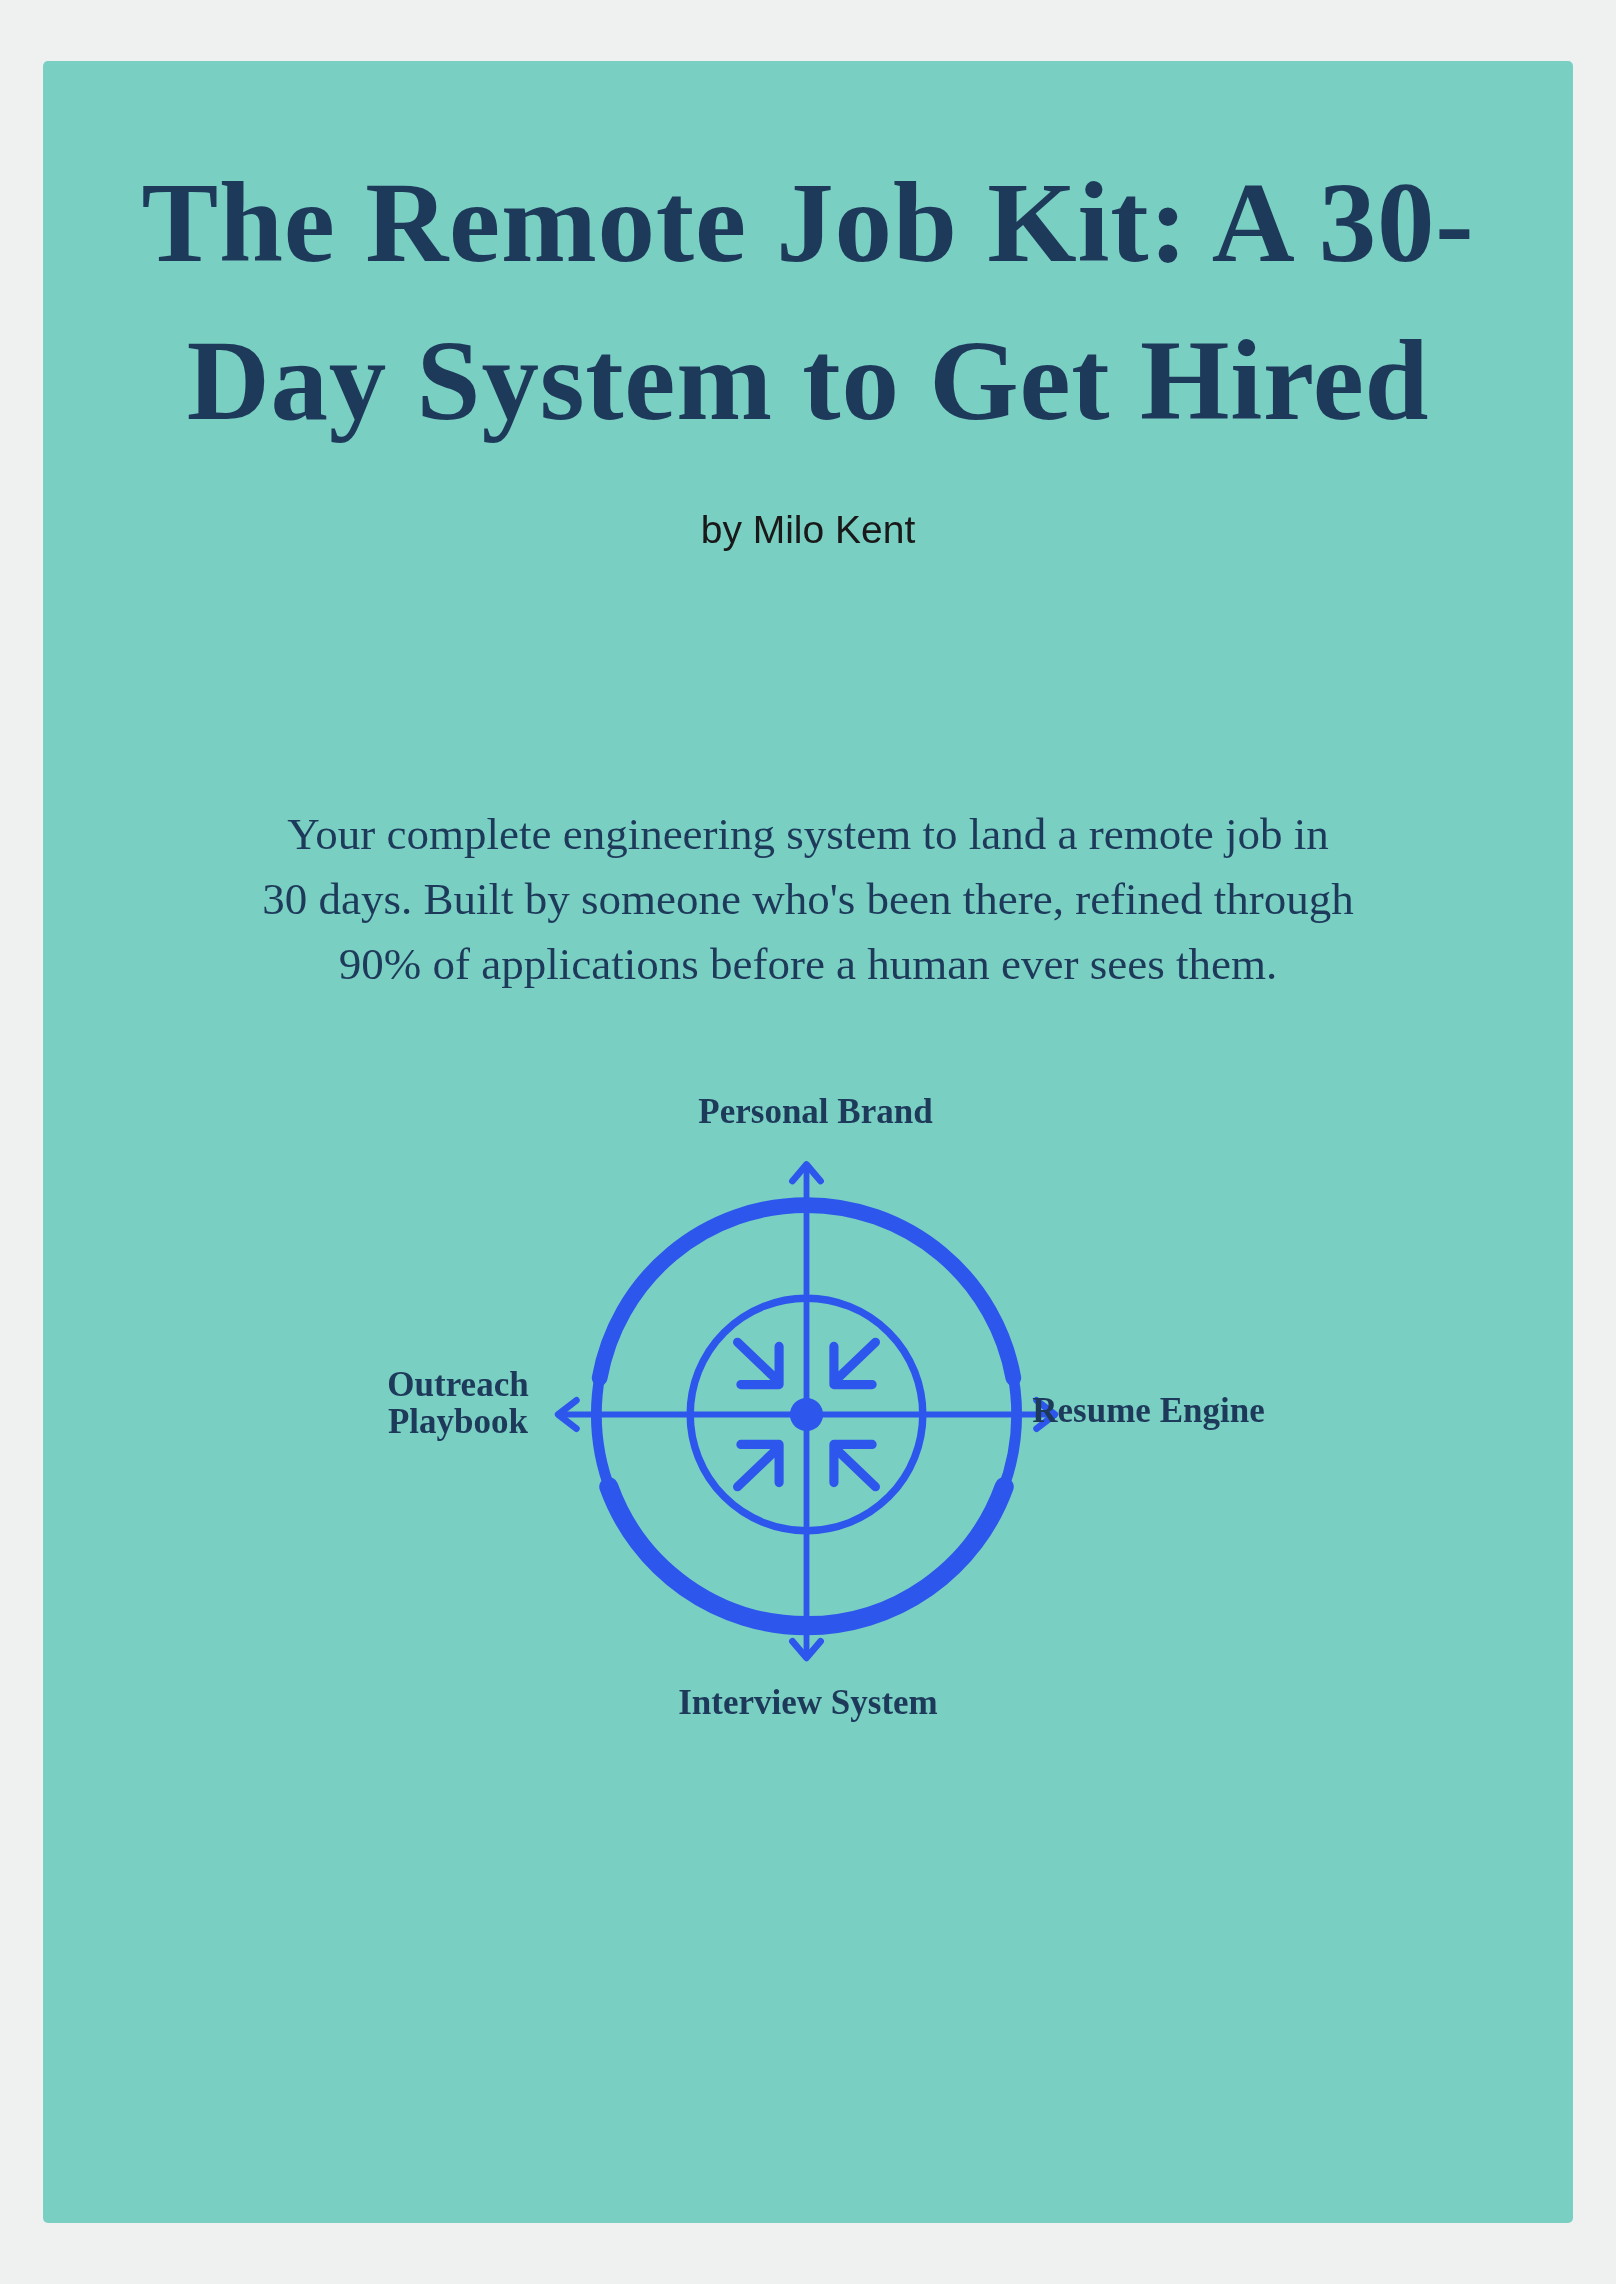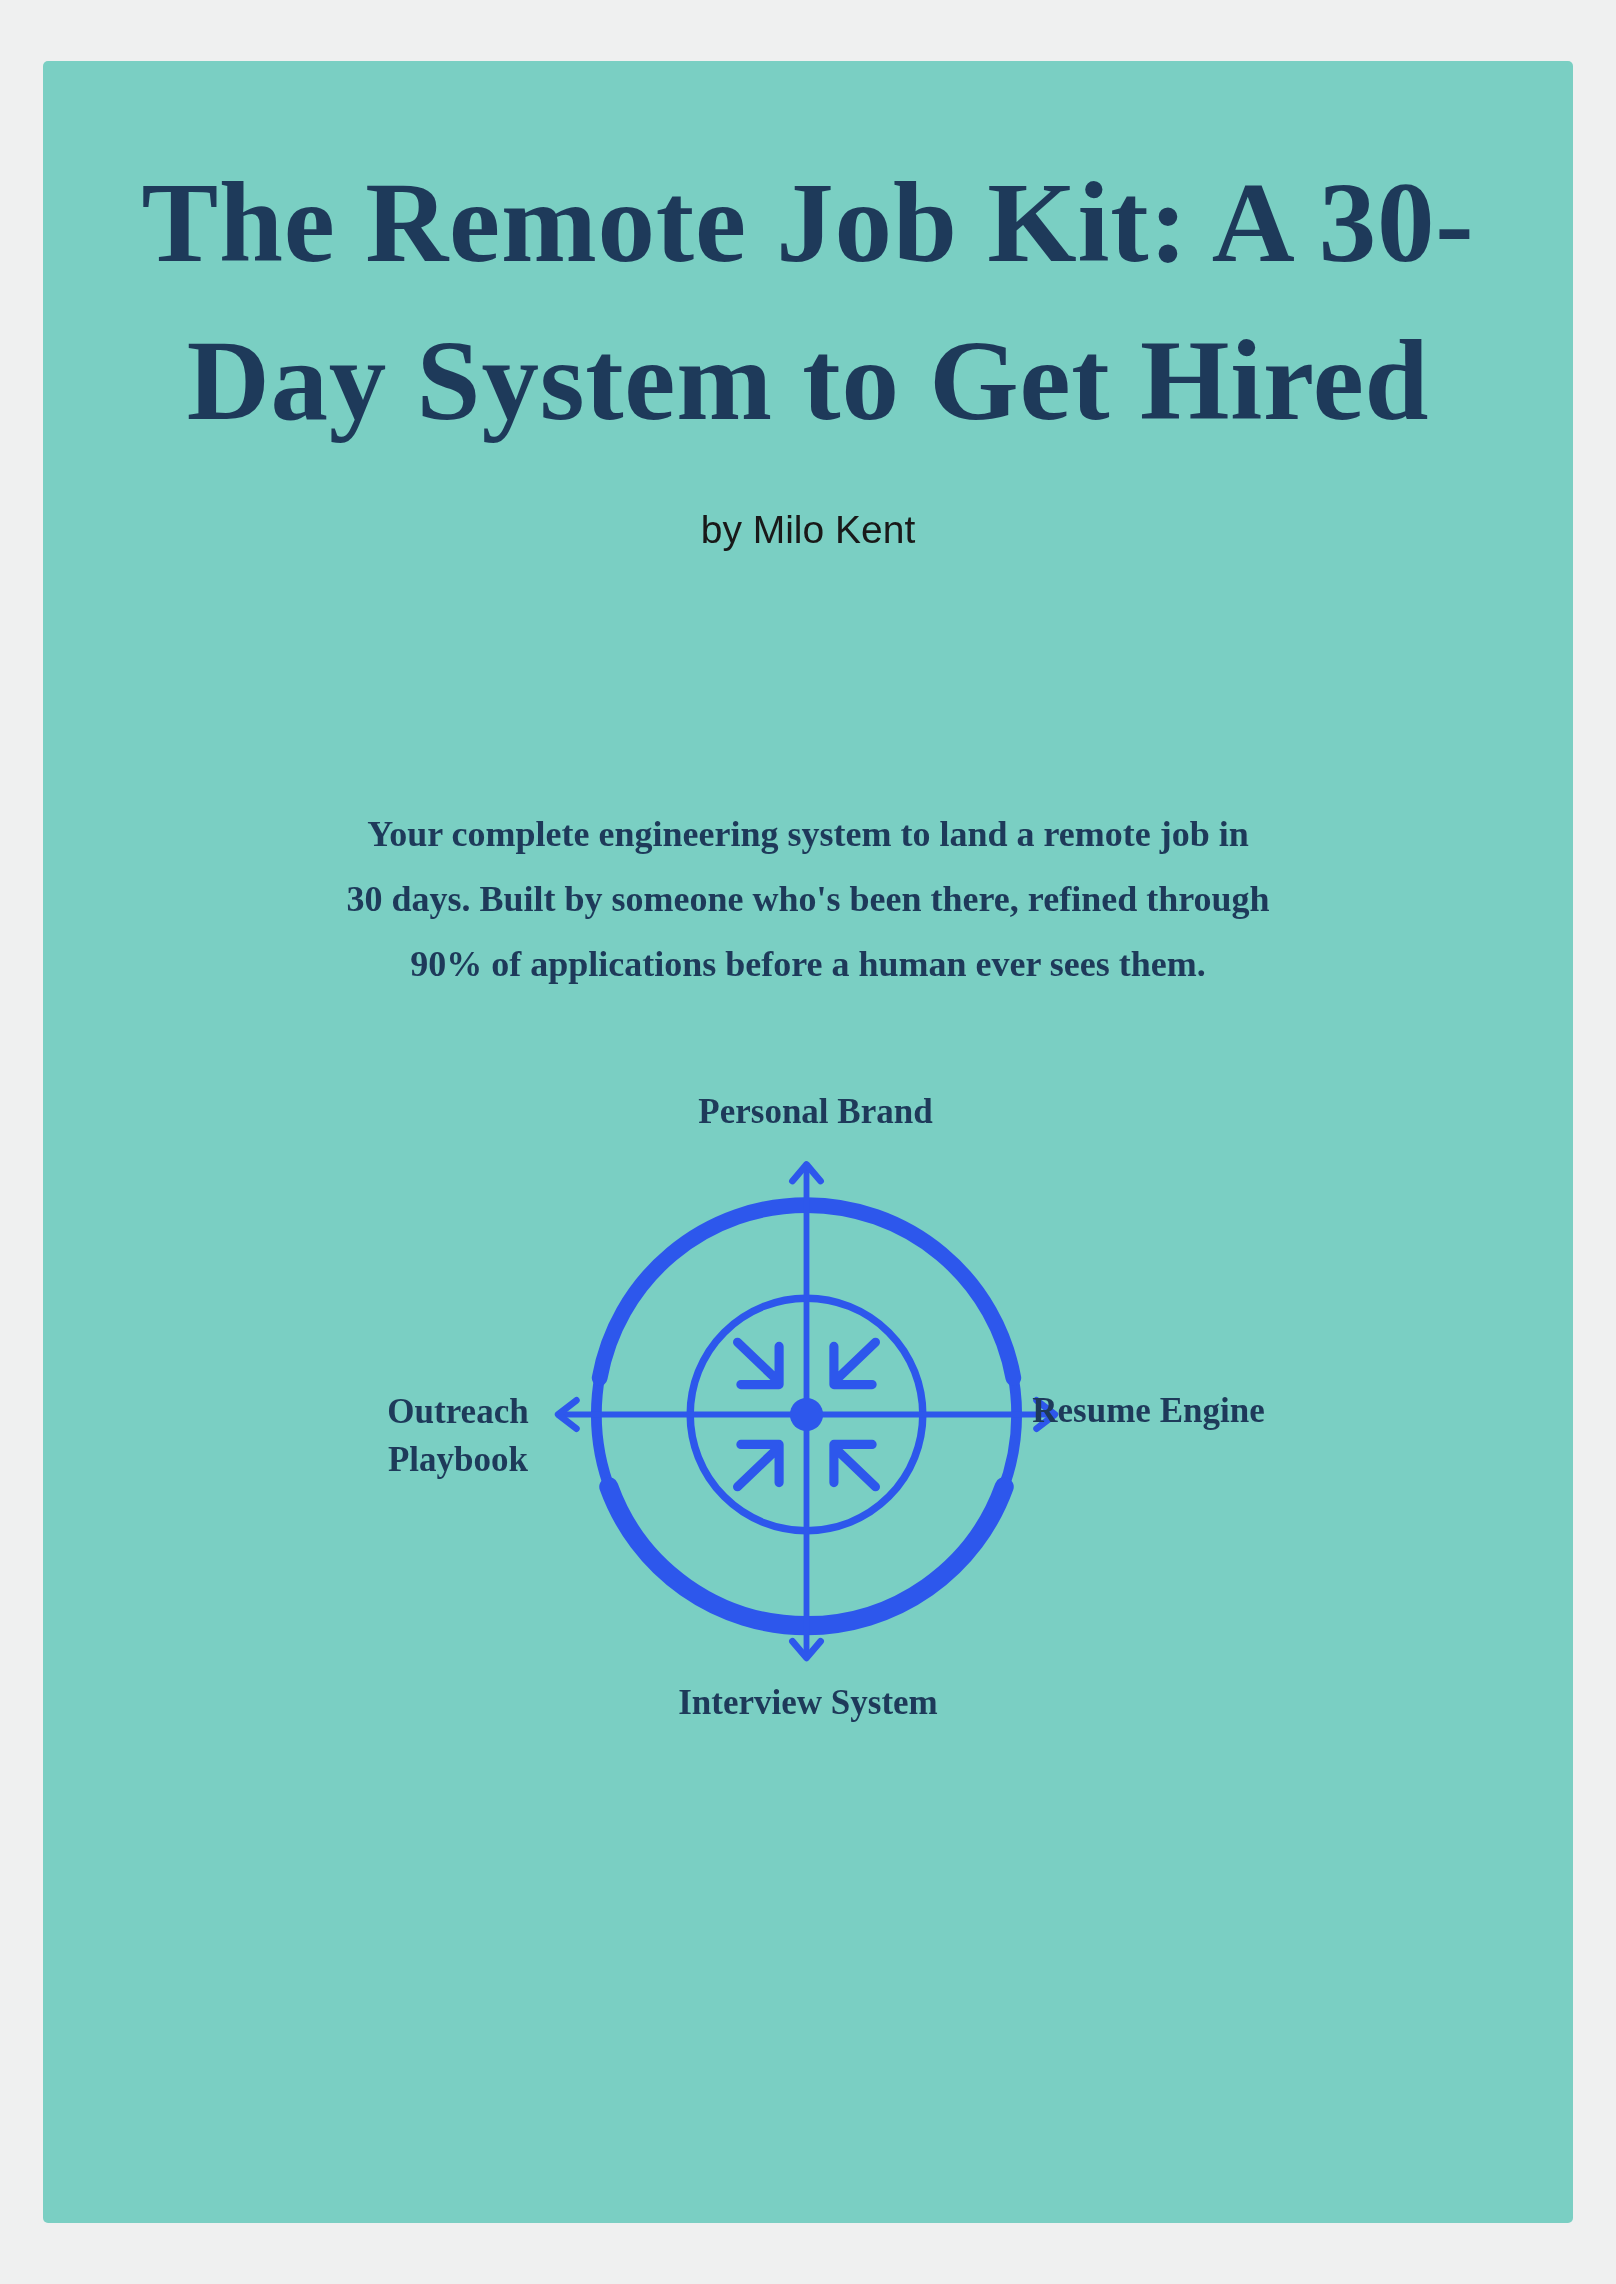--- a/index.html
+++ b/index.html
@@ -40,41 +40,41 @@
     text-align:center;
     font-family:"Liberation Sans", sans-serif;
     font-size:39px;
     line-height:47px;
     font-weight:400;
     color:var(--author-color);
   }
   .intro{
     margin-top:249px;
     text-align:center;
-    font-size:36px;
+    font-size:45px;
     line-height:65px;
-    font-weight:700;
+    font-weight:400;
     color:var(--heading-color);
   }
   .intro .il{display:block; white-space:nowrap;}
   .diagram{
     position:relative;
     margin-top:91px;
     width:100%;
     height:648px;
   }
   .dlabel{
     position:absolute;
     font-size:35px;
     font-weight:700;
     color:var(--heading-color);
     text-align:center;
   }
   .dlabel.top{ left:0; width:100%; top:0; line-height:47px;padding-left:15px;}
-  .dlabel.left{ left:282px; width:266px; top:300px; line-height:48px;}
+  .dlabel.left{ left:282px; width:266px; top:278px; line-height:37px;}
   .dlabel.right{ left:956px; width:299px; top:301px; line-height:43px; white-space:nowrap;}
   .dlabel.bottom{ left:0; width:100%; top:591px; line-height:47px;}
   svg.target{
     position:absolute;
     left:506px; top:69px;
     width:515px; height:515px;
     display:block;
   }
   svg.target .stroke{ stroke:var(--diagram-blue); fill:none; }
   svg.target .c-outer{ stroke-width:13px; }

